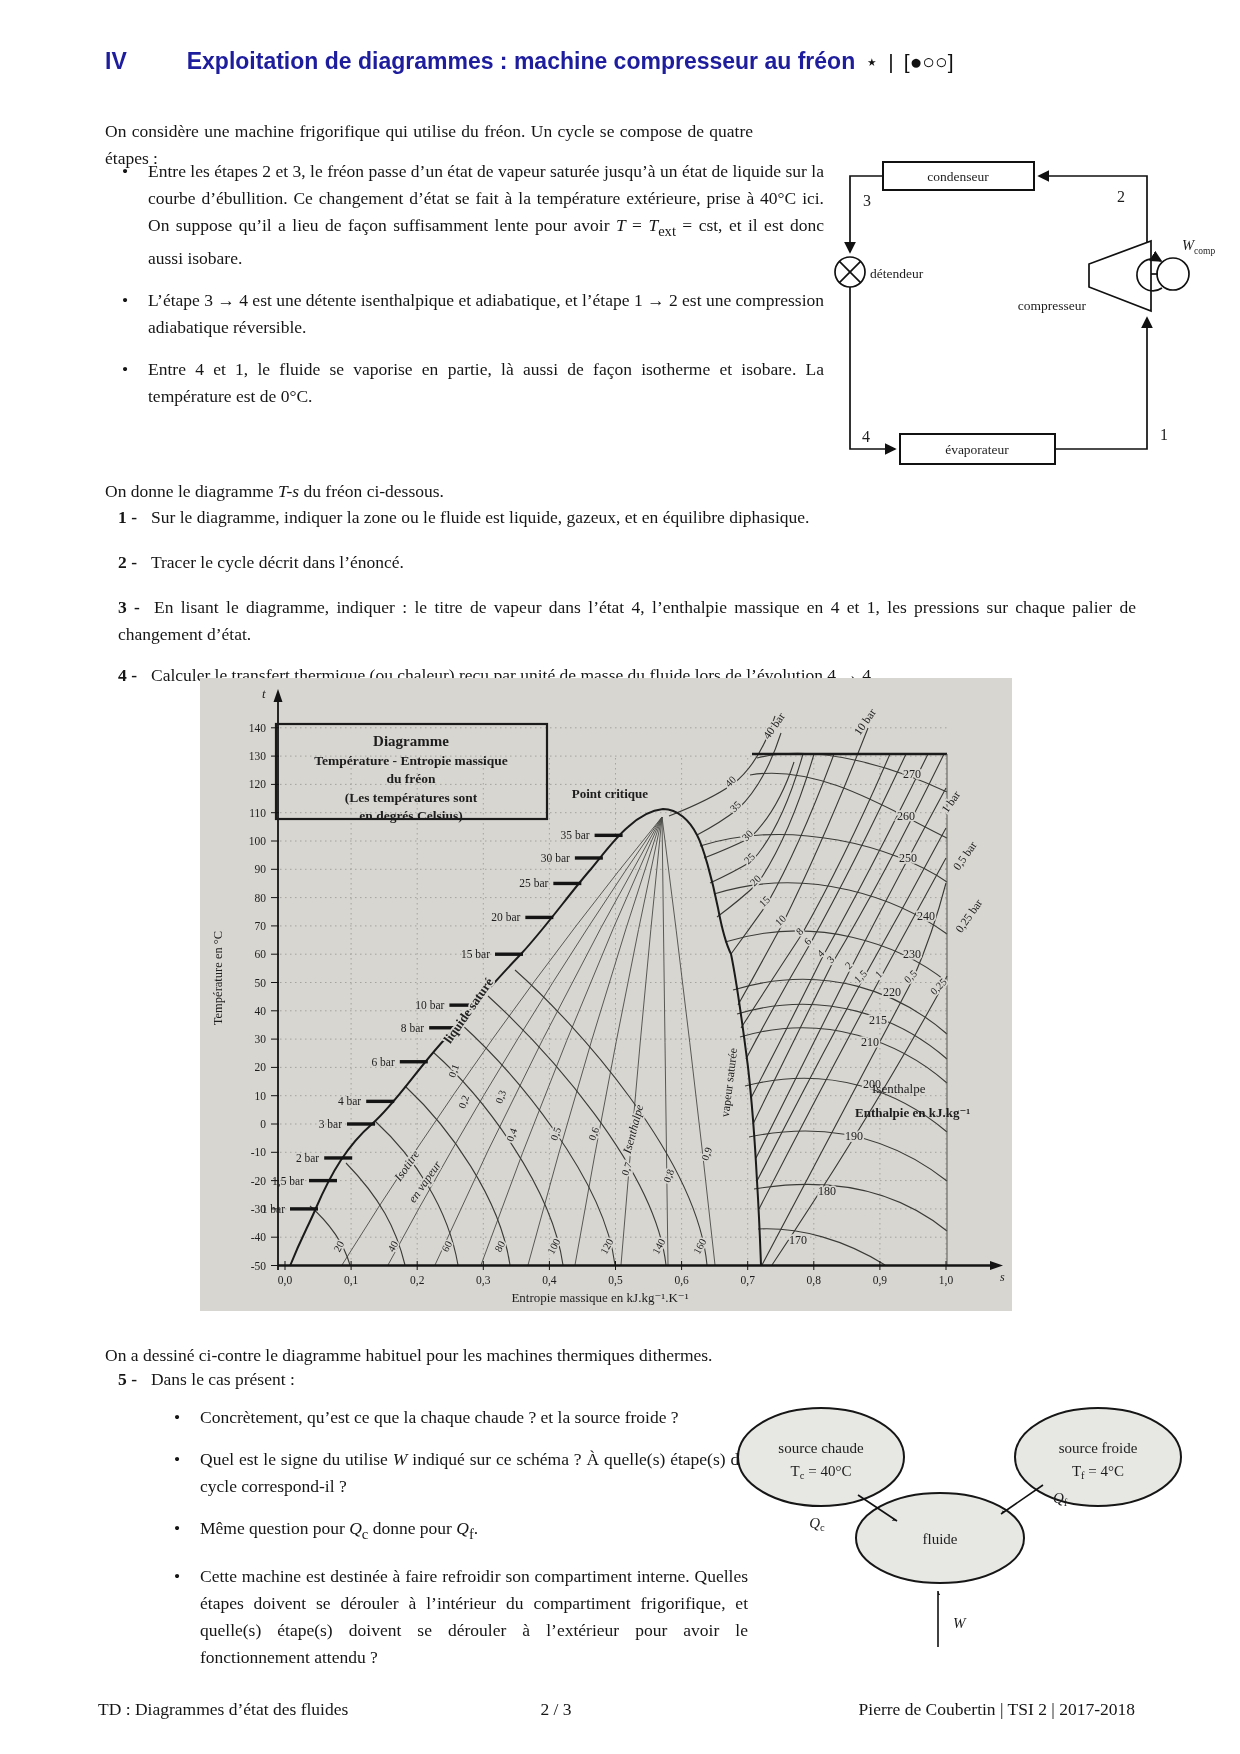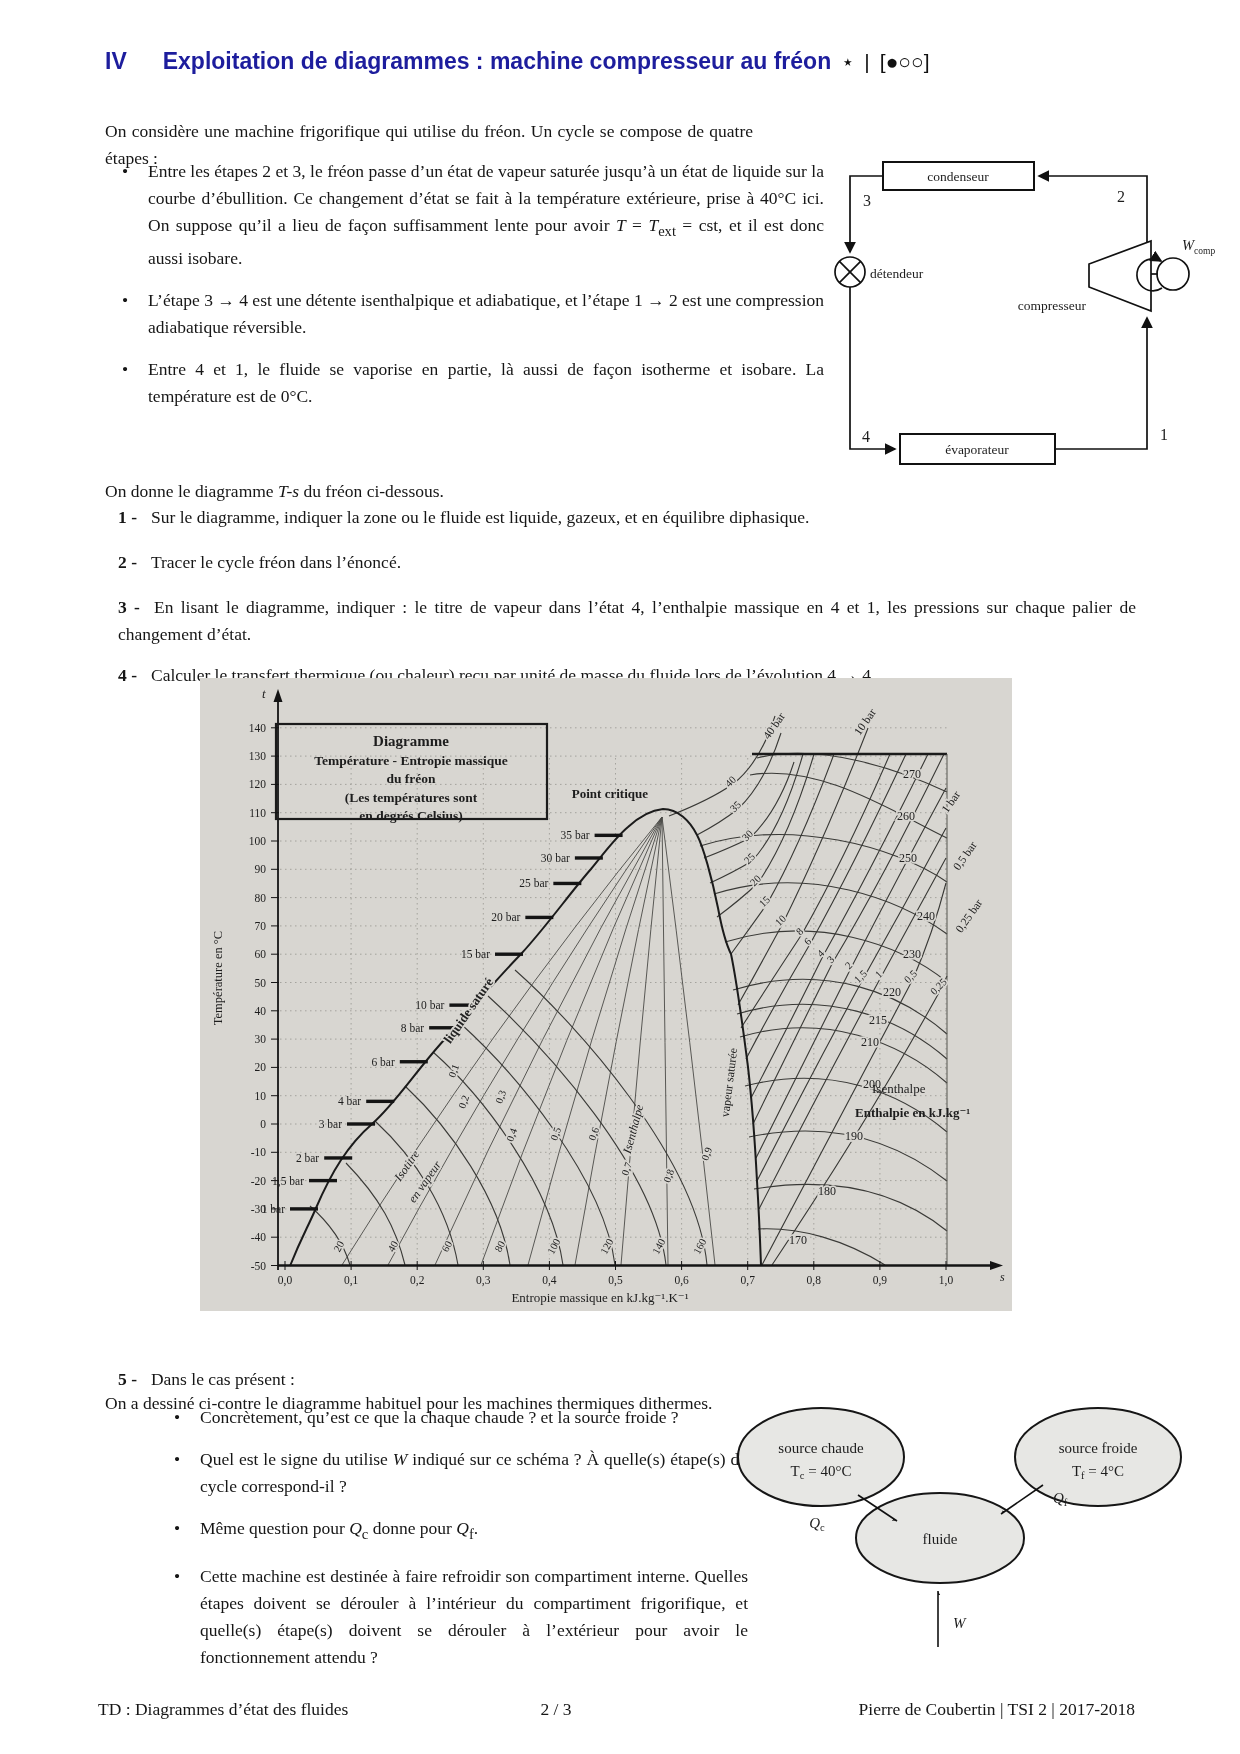--- a/index.html
+++ b/index.html
@@ -2,32 +2,32 @@
 <html><head>
 <meta charset="utf-8">
 <style>
   html,body{margin:0;padding:0}
   body{width:1240px;height:1754px;position:relative;background:#ffffff;
        font-family:"Liberation Serif","DejaVu Serif",serif;color:#161616;
        font-size:17.5px;line-height:27px;overflow:hidden}
   .abs{position:absolute}
   .title-row{left:105px;top:46px;width:1040px;font-family:"Liberation Sans","DejaVu Sans",sans-serif;
              font-weight:bold;font-size:23px;line-height:30px;color:#1d1d9d;white-space:nowrap}
-  .title-row .secnum{margin-right:36px}
+  .title-row .secnum{margin-right:60px}
   .title-row .deco{color:#111;font-weight:normal;font-size:21px;margin-left:10px}
   .intro{left:105px;top:100px;width:648px;text-align:justify}
   .bullets{left:148px;top:158px;width:676px;margin:0;padding:0}
   .bullets li,.b5 li{list-style:none;position:relative;margin:0 0 15px 0}
   .dot{position:absolute;left:-26px;top:0}
   .jt{margin:0;text-align:justify}
   .ondonne{left:105px;top:460px;width:900px}
   .q{left:118px;top:0;width:1018px;text-align:justify}
   .q b{margin-right:14px}
   .chart-wrap{left:200px;top:678px;width:812px;height:633px}
-  .s5intro{left:105px;top:1372px;width:1000px}
+  .s5intro{left:105px;top:1324px;width:1000px}
   .s5lead{left:118px;top:1366px;width:700px}
   .s5lead b{margin-right:14px}
   .b5{left:200px;top:1404px;width:548px;margin:0;padding:0}
   .footer{left:0;top:1696px;width:1240px;height:30px}
   .footer .fl{position:absolute;left:98px}
   .footer .fc{position:absolute;left:0;width:1112px;text-align:center}
   .footer .fr{position:absolute;right:105px}
   svg text{font-family:"Liberation Serif","DejaVu Serif",serif;fill:#1d1d1d}
   svg .sans{font-family:"Liberation Sans","DejaVu Sans",sans-serif}
   .halo{stroke:#d8d6d1;stroke-width:3.4px;paint-order:stroke;fill:#222}
@@ -87,21 +87,21 @@
     <text x="287" y="54" font-size="16">2</text>
     <text x="32" y="294" font-size="16">4</text>
     <text x="330" y="292" font-size="16">1</text>
     <text x="352" y="102"><tspan font-style="italic" font-size="14.5">W</tspan><tspan dy="4" font-size="9.5">comp</tspan></text>
   </g>
 </svg>
 
 <p class="abs ondonne"><span>On donne le diagramme </span><i>T-s</i><span> du fréon ci-dessous.</span></p>
 
 <div class="abs q" style="top:504px"><b>1 -</b><span>Sur le diagramme, indiquer la zone ou le fluide est liquide, gazeux, et en équilibre diphasique.</span></div>
-<div class="abs q" style="top:549px"><b>2 -</b><span>Tracer le cycle fréon dans l’énoncé.</span></div>
+<div class="abs q" style="top:549px"><b>2 -</b><span>Tracer le cycle décrit dans l’énoncé.</span></div>
 <div class="abs q" style="top:594px"><b>3 -</b><span>En lisant le diagramme, indiquer : le titre de vapeur dans l’état 4, l’enthalpie massique en 4 et 1, les pressions sur chaque palier de changement d’état.</span></div>
 <div class="abs q" style="top:662px"><b>4 -</b><span>Calculer le transfert thermique (ou chaleur) reçu par unité de masse du fluide lors de l’évolution 4 → 4.</span></div>
 
 <svg class="abs chart-wrap" viewBox="0 0 812 633">
   <rect x="0" y="0" width="812" height="633" fill="#d8d6d1"></rect>
   <g id="ts-grid">
       <line x1="80" y1="49.80000000000001" x2="747" y2="49.80000000000001" stroke="#97958f" stroke-width="0.8" stroke-dasharray="1.5 3.5"></line>
       <line x1="80" y1="78.09999999999997" x2="747" y2="78.09999999999997" stroke="#97958f" stroke-width="0.8" stroke-dasharray="1.5 3.5"></line>
       <line x1="80" y1="106.39999999999998" x2="747" y2="106.39999999999998" stroke="#97958f" stroke-width="0.8" stroke-dasharray="1.5 3.5"></line>
       <line x1="80" y1="134.7" x2="747" y2="134.7" stroke="#97958f" stroke-width="0.8" stroke-dasharray="1.5 3.5"></line>

